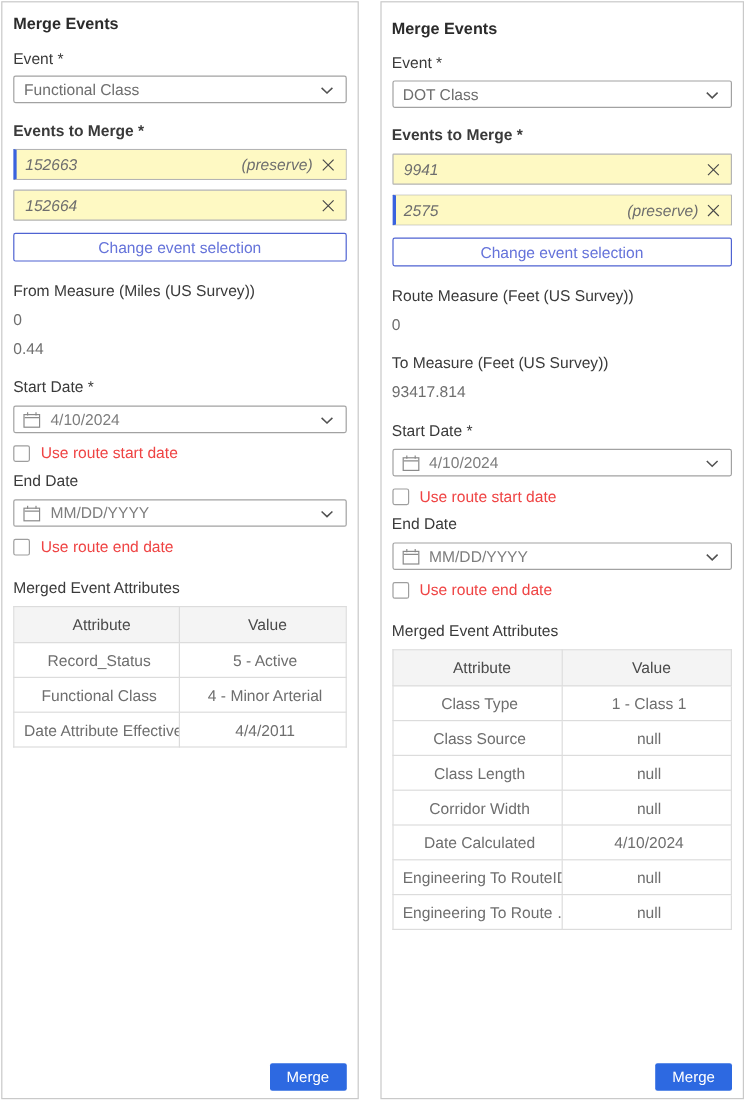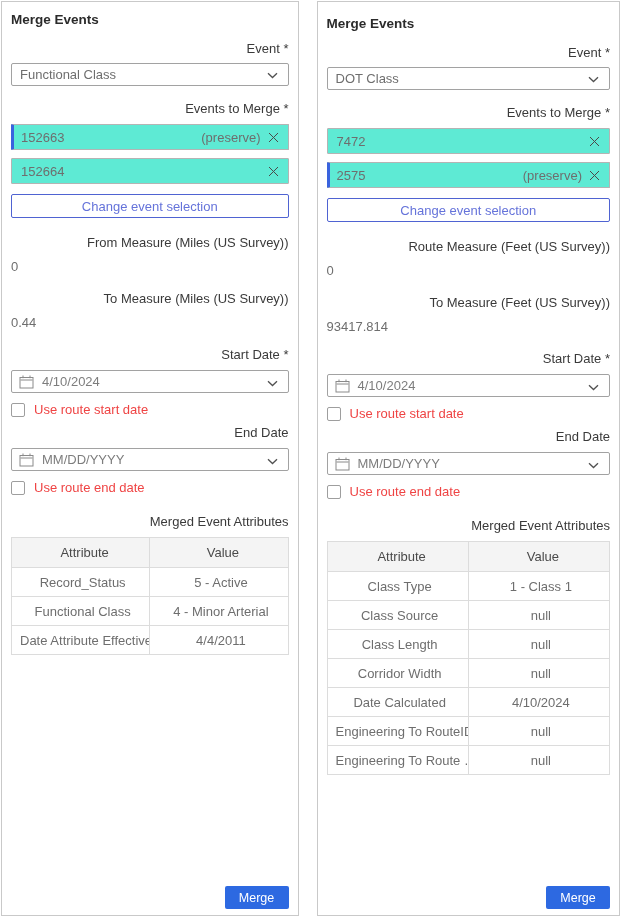--- a/index.html
+++ b/index.html
@@ -17,32 +17,32 @@
   }
   .wrap{display:flex;gap:18px;padding:1px;height:917px;}
   .panel{
     border:1px solid #c9c9c9;background:#fff;
     display:flex;flex-direction:column;
     padding:10px 9px 6px 9px;height:915px;
   }
   .panel--left{width:300px;}
   .panel--right{width:306px;padding-top:14px;}
   .panel-title{font-size:13.5px;font-weight:600;color:#2b2b2b;line-height:16px;}
-  .lbl{font-size:13px;color:#3a3a3a;line-height:15px;text-align:right;}
+  .lbl{font-size:13px;color:#3a3a3a;line-height:15px;}
   .lbl-event{margin:13px 0 7px;}
-  .lbl-merge{margin:15px 0 8px;}
+  .lbl-merge{margin:15px 0 8px;font-weight:bold;}
   .select{
     height:23px;border:1px solid #a2a2a2;border-radius:2px;
     display:flex;align-items:center;justify-content:space-between;
     padding:0 10px 0 8px;font-size:13px;color:#6e6e6e;cursor:pointer;background:#fff;
   }
   .evt-input{
     height:26px;border:1px solid #b4b4b4;border-radius:1px;
     display:flex;align-items:center;padding:0 9px;margin-bottom:8px;
-    font-size:13px;color:#6e6e6e;background:#5eead4;
+    font-size:13px;color:#6e6e6e;background:#fef9c3;font-style:italic;
   }
   .evt-input.focused{border-left:3px solid var(--focus-bar);padding-left:7px;}
   .evt-id{flex:1;}
   .tag{margin-right:7px;color:#6e6e6e;}
   .tag:empty{margin:0;}
   .icon-btn{display:flex;align-items:center;cursor:pointer;}
   .outline-btn{
     height:24px;margin-top:2px;border:1px solid var(--outline-border);border-radius:2px;
     background:#fff;color:var(--outline-text);font-size:13px;
     display:flex;align-items:center;justify-content:center;cursor:pointer;width:100%;
@@ -120,21 +120,20 @@
             <path d="M1 1l9 9M10 1l-9 9" stroke="#4a4a4a" stroke-width="1" fill="none"></path>
           </svg>
       </span>
     </div>
 
     <button class="outline-btn">Change event selection</button>
 
     <div class="lbl ro-label">From Measure (Miles (US Survey))</div>
     <div class="ro-value">0</div>
 
-    <div class="lbl ro-label">To Measure (Miles (US Survey))</div>
     <div class="ro-value">0.44</div>
 
     <div class="lbl lbl-date">Start Date *</div>
     <div class="date-input">
       <span class="cal">
         <svg width="15" height="14" viewBox="0 0 15 14">
             <rect x="1" y="2.5" width="13" height="10.5" fill="none" stroke="#8a8a8a"></rect>
             <line x1="4" y1="0.5" x2="4" y2="3.2" stroke="#8a8a8a"></line>
             <line x1="11" y1="0.5" x2="11" y2="3.2" stroke="#8a8a8a"></line>
             <line x1="1.5" y1="5" x2="13.5" y2="5" stroke="#8a8a8a"></line>
@@ -211,21 +210,21 @@
       <span>
         <svg width="11" height="7" viewBox="0 0 11 7">
             <path d="M1 1.2l4.5 4.3L10 1.2" fill="none" stroke="#515151" stroke-width="1.3"></path>
           </svg>
       </span>
     </div>
 
     <div class="lbl lbl-merge">Events to Merge *</div>
 
     <div class="evt-input">
-      <span class="evt-id">7472</span>
+      <span class="evt-id">9941</span>
       <span class="tag"></span>
       <span class="icon-btn">
         <svg width="11" height="11" viewBox="0 0 11 11">
             <path d="M1 1l9 9M10 1l-9 9" stroke="#4a4a4a" stroke-width="1" fill="none"></path>
           </svg>
       </span>
     </div>
     <div class="evt-input focused">
       <span class="evt-id">2575</span>
       <span class="tag">(preserve)</span>

